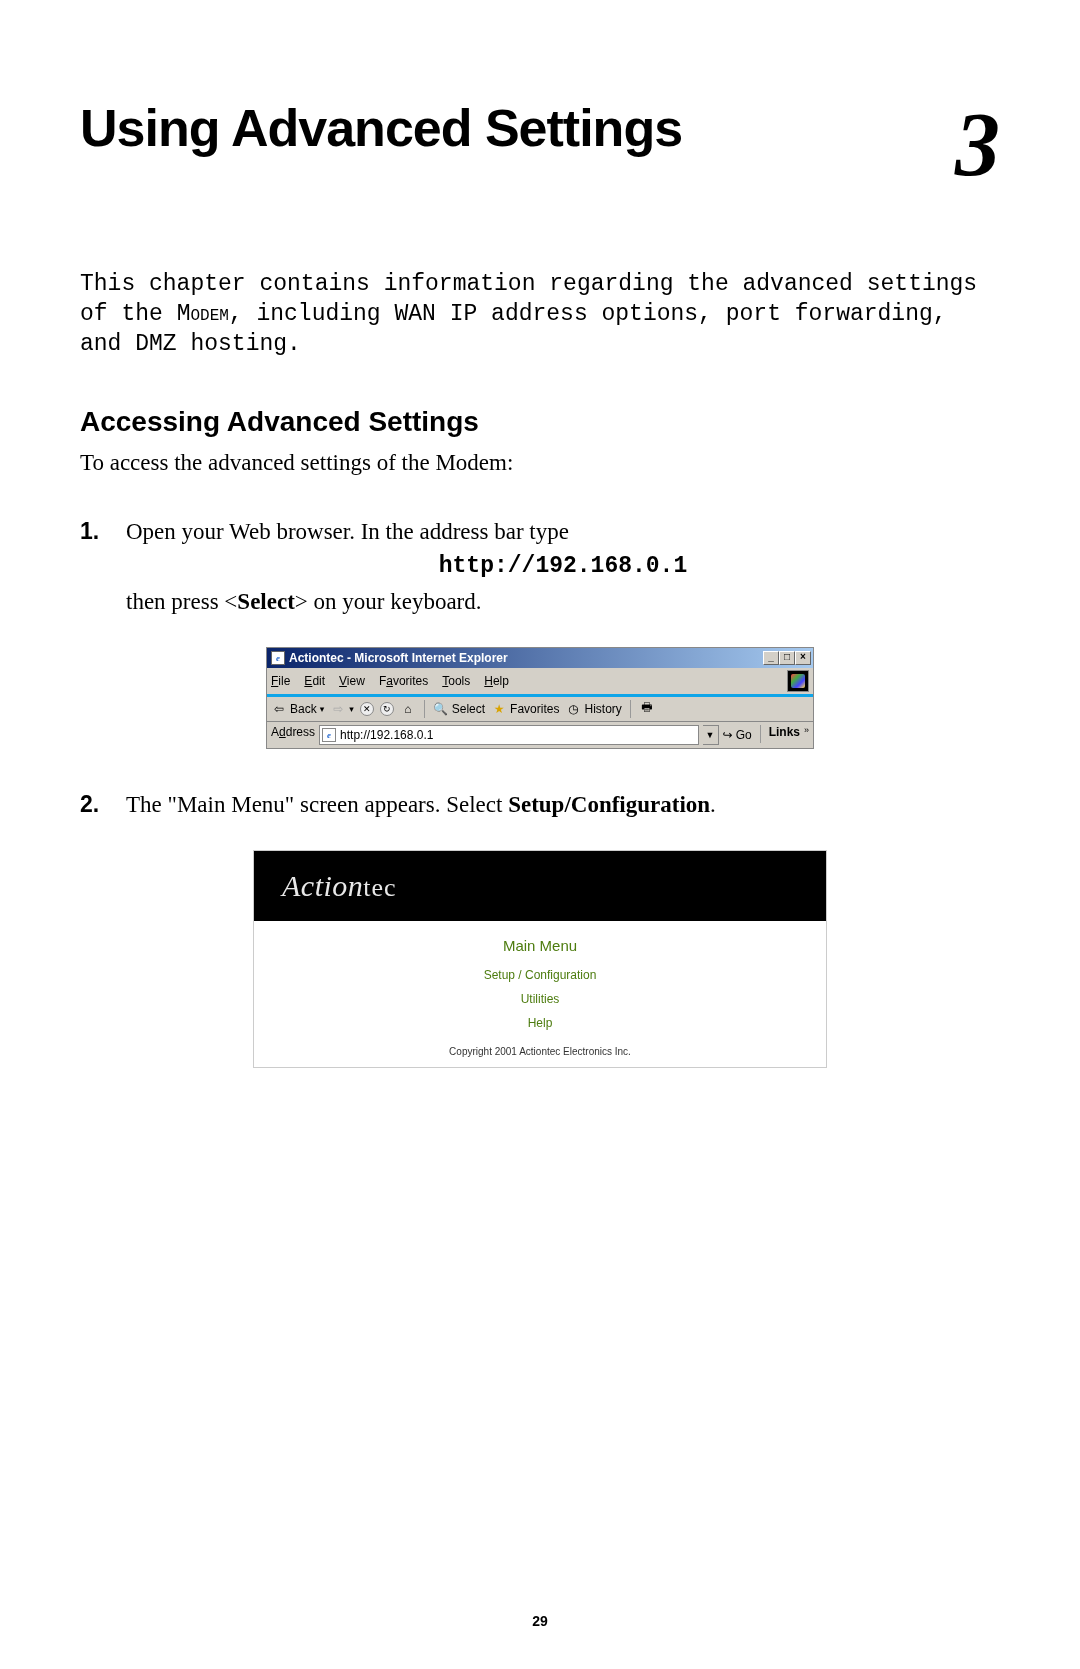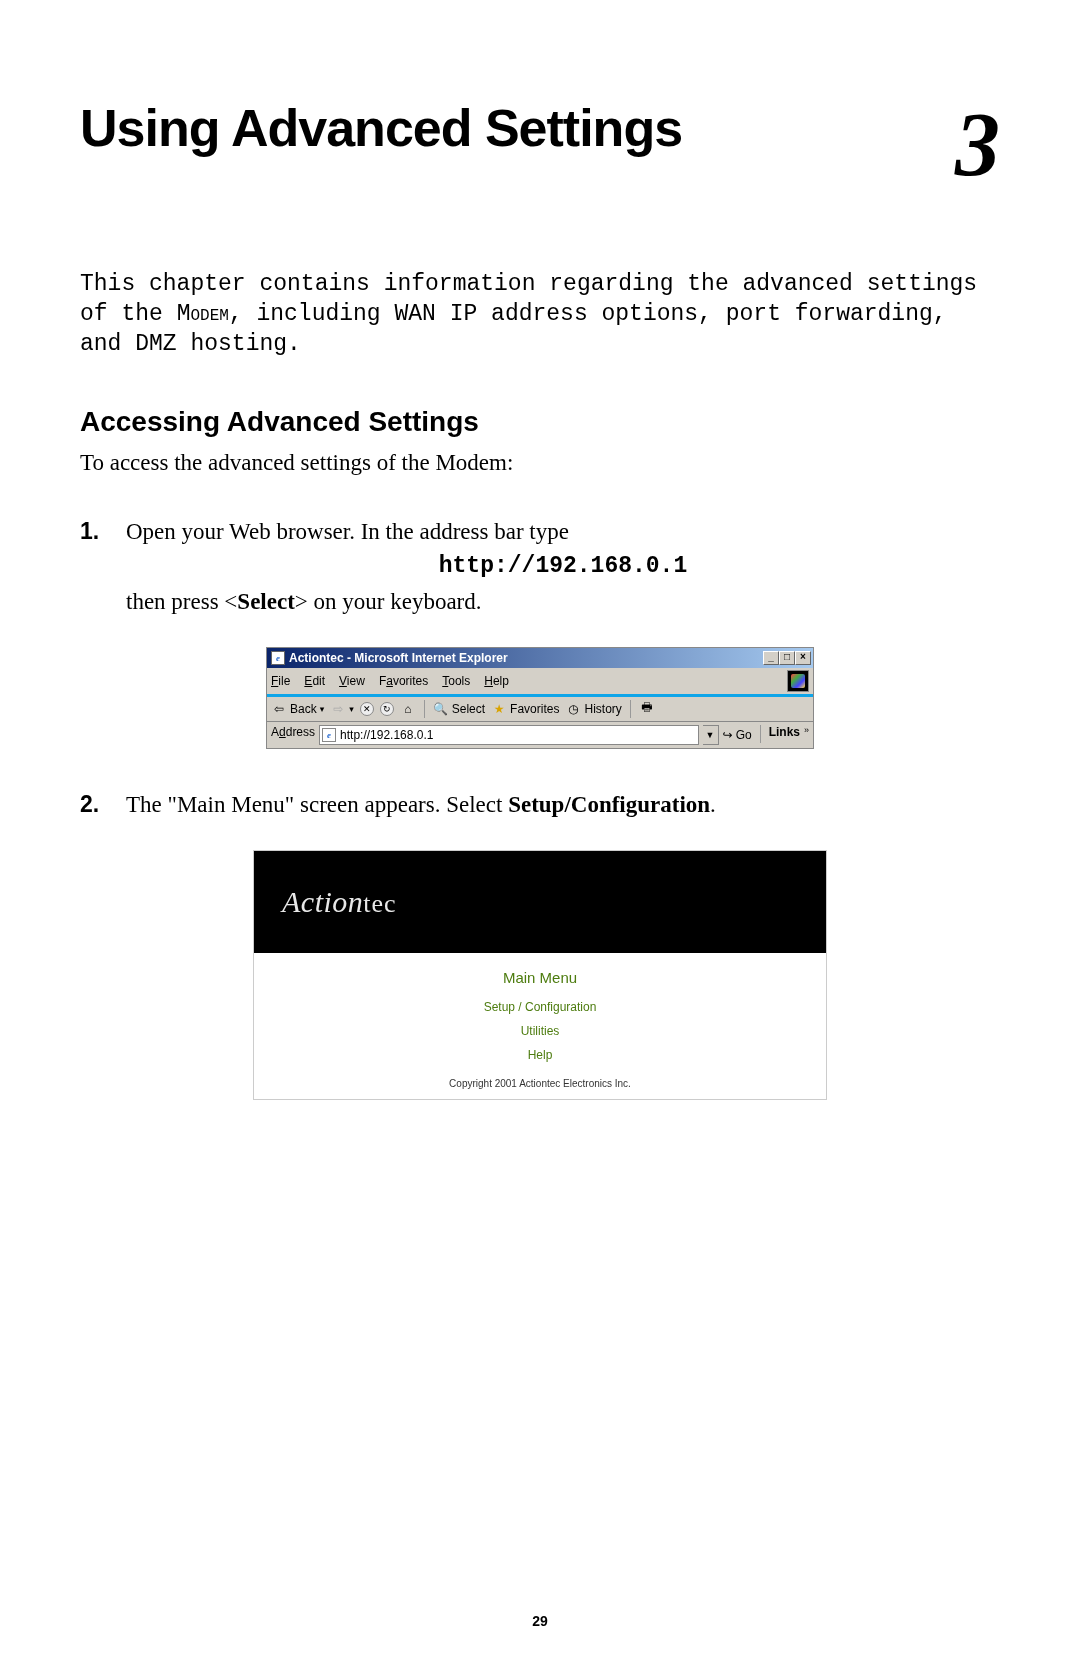--- a/index.html
+++ b/index.html
@@ -178,21 +178,21 @@
   
   .mainmenu-fig {
     width: 574px;
     margin: 10px auto 0 auto;
     border: 1px solid #ccc;
     font-family: Verdana, Arial, sans-serif;
   }
   .mm-header {
     background: #000;
     color: #e8e8e8;
-    padding: 34px 28px;
+    padding: 18px 28px;
     font-family: Georgia, serif;
   }
   .mm-logo-script {
     font-style: italic;
     font-size: 30px;
     letter-spacing: 0.5px;
   }
   .mm-logo-reg {
     font-style: normal;
     font-weight: 400;

